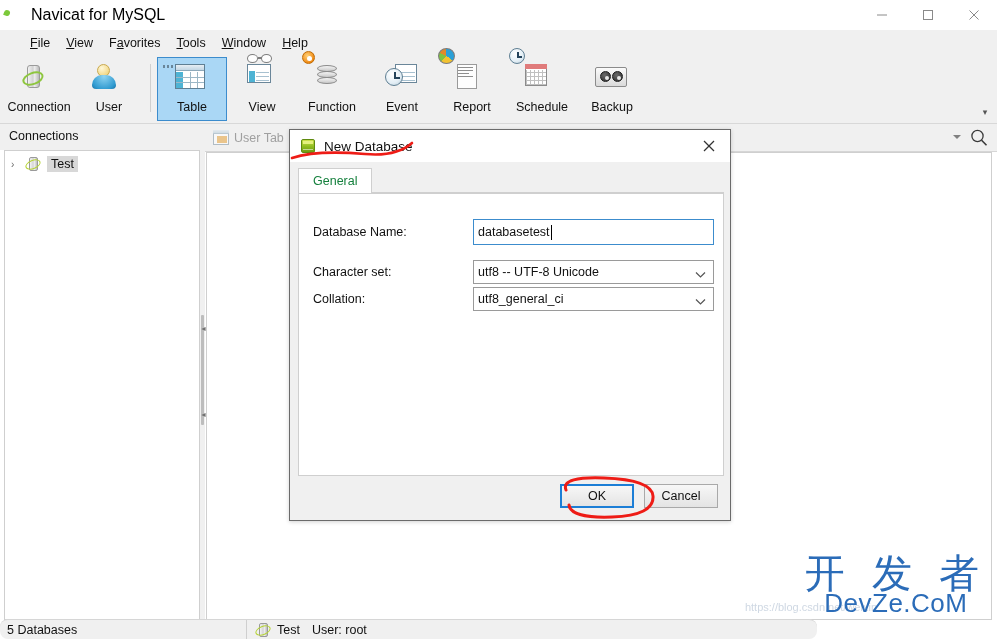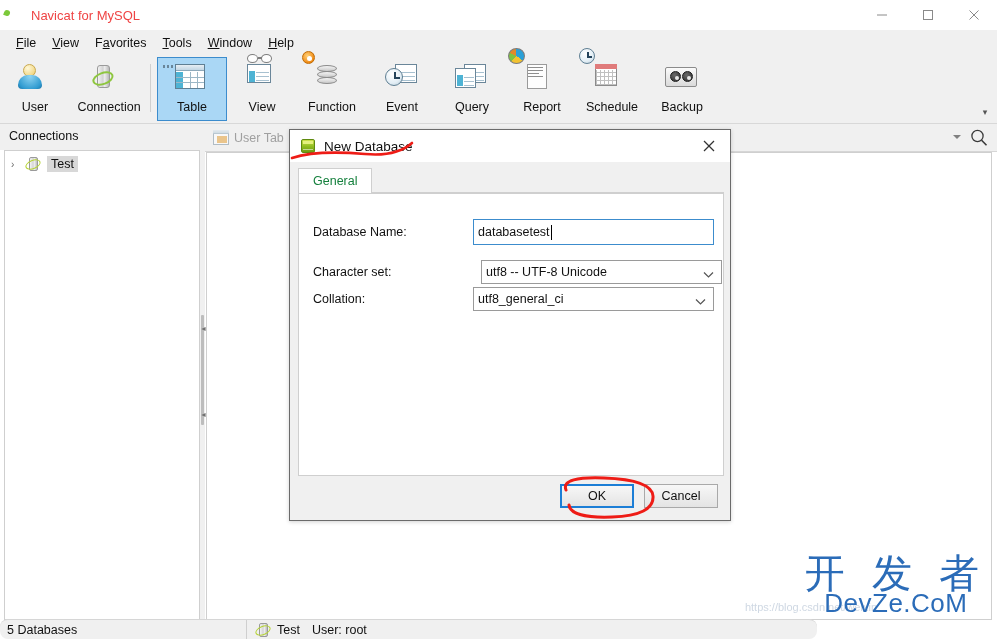--- a/index.html
+++ b/index.html
@@ -29,32 +29,32 @@
     border-radius: 52% 48% 50% 50% / 55% 45% 55% 45%;
     position: relative;
     transform: rotate(-12deg);
   }
   .dolphin:after {
     content: ""; position: absolute; right: -2px; top: 3px;
     width: 6px; height: 6px; border-radius: 50% 50% 50% 0;
     background: #7cc93a; transform: rotate(20deg);
   }
   .titlebar .title-text {
-    font-size: 13px; color: #ef4444;
+    font-size: 16px; color: #000000;
   }
   .wincontrols { position: absolute; right: 0; top: 0; height: 30px; display: flex; }
   .wc { width: 46px; height: 30px; display: flex; align-items: center; justify-content: center;
         color: #5a5a5a; font-size: 12px; }
   .wc svg { display: block; }
 
   
   .menubar {
     position: absolute; left: 0; top: 30px; width: 997px; height: 26px;
     background: #f0f0f0;
-    display: flex; align-items: center; padding-left: 8px;
+    display: flex; align-items: center; padding-left: 22px;
   }
   .menu-item {
     font-size: 12.5px; color: #111; padding: 3px 8px; line-height: 14px;
     white-space: nowrap;
   }
   .menu-item u { text-decoration: underline; }
 
   
   .toolbar {
     position: absolute; left: 0; top: 56px; width: 997px; height: 68px;
@@ -334,32 +334,32 @@
     <div class="menu-item"><u>F</u>ile</div>
     <div class="menu-item"><u>V</u>iew</div>
     <div class="menu-item">F<u>a</u>vorites</div>
     <div class="menu-item"><u>T</u>ools</div>
     <div class="menu-item"><u>W</u>indow</div>
     <div class="menu-item"><u>H</u>elp</div>
   </div>
 
   <div class="toolbar">
 
+    <div class="tbtn" style="margin-left:4px;">
+      <span class="ticon">
+        <span class="ic-connection"><span class="cyl"></span><span class="ring"></span></span>
+      </span>
+      <span class="tlabel">Connection</span>
+    </div>
+
     <div class="tbtn">
       <span class="ticon">
         <span class="ic-user"><span class="head"></span><span class="body"></span></span>
       </span>
       <span class="tlabel">User</span>
-    </div>
-
-    <div class="tbtn" style="margin-left:4px;">
-      <span class="ticon">
-        <span class="ic-connection"><span class="cyl"></span><span class="ring"></span></span>
-      </span>
-      <span class="tlabel">Connection</span>
     </div>
 
     <div class="tb-sep"></div>
 
     <div class="tbtn selected">
       <span class="ticon">
         <span class="ic-table">
           <span class="frame"></span><span class="hdr"></span><span class="dots"></span>
           <span class="lcol"></span>
           <span class="vl" style="left:15px;"></span><span class="vl" style="left:22px;"></span>
@@ -410,38 +410,20 @@
           </span>
           <span class="clockface" style="left:0;top:4px;width:18px;height:18px;">
             <span class="hh" style="left:8px;top:3px;width:1.5px;height:7px;"></span>
             <span class="hh" style="left:8px;top:8px;width:6px;height:1.5px;"></span>
           </span>
         </span>
       </span>
       <span class="tlabel">Event</span>
     </div>
 
-    <div class="tbtn">
-      <span class="ticon">
-        <span class="ic-query">
-          <span class="ic-win" style="left:9px;top:0;width:22px;height:19px;">
-            <span class="bar"></span>
-            <span style="position:absolute;left:1px;top:6px;right:1px;bottom:1px;background:
-              repeating-linear-gradient(0deg,#a8c1d0 0 1px,#fff 1px 4px);"></span>
-          </span>
-          <span class="ic-win" style="left:0px;top:4px;width:21px;height:20px;">
-            <span class="bar"></span>
-            <span style="position:absolute;left:1px;top:6px;width:6px;bottom:1px;background:#4eb3d4;"></span>
-            <span style="position:absolute;left:8px;top:6px;right:1px;bottom:1px;background:
-              repeating-linear-gradient(0deg,#a8c1d0 0 1px,#fff 1px 4px);"></span>
-          </span>
-        </span>
-      </span>
-      <span class="tlabel">Query</span>
-    </div>
 
     <div class="tbtn">
       <span class="ticon">
         <span class="ic-report">
           <span class="page"></span>
           <span class="ln" style="top:3px;width:15px;"></span>
           <span class="ln" style="top:6px;width:15px;"></span>
           <span class="ln" style="top:9px;width:11px;"></span>
           <span class="ln" style="top:12px;width:15px;"></span>
           <span class="pie"></span>
@@ -569,21 +551,21 @@
       <div class="tabpage">
 
         <div class="field-row" style="top:25px;">
           <span class="field-label">Database Name:</span>
           <span class="textinput">
             <span>databasetest</span>
             <span class="caret"></span>
           </span>
         </div>
 
-        <div class="field-row" style="top:66px;gap:8px;">
+        <div class="field-row" style="top:66px;">
           <span class="field-label">Character set:</span>
           <span class="combo">
             <span>utf8 -- UTF-8 Unicode</span>
             <span class="chev">
               <svg width="11" height="8" viewBox="0 0 11 8">
                   <polyline points="1,1.5 5.5,6 10,1.5" fill="none" stroke="#555" stroke-width="1.2"></polyline>
                 </svg>
             </span>
           </span>
         </div>

